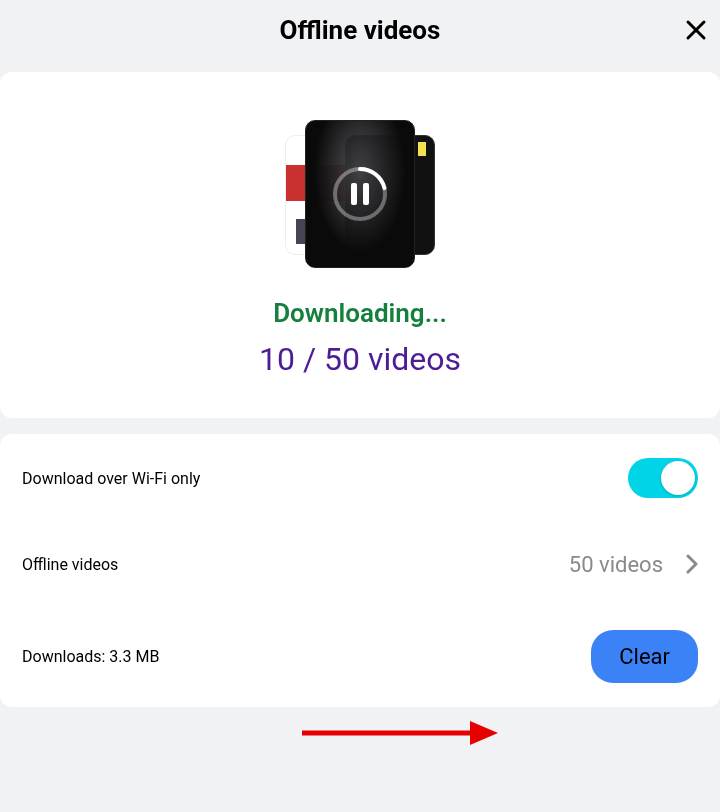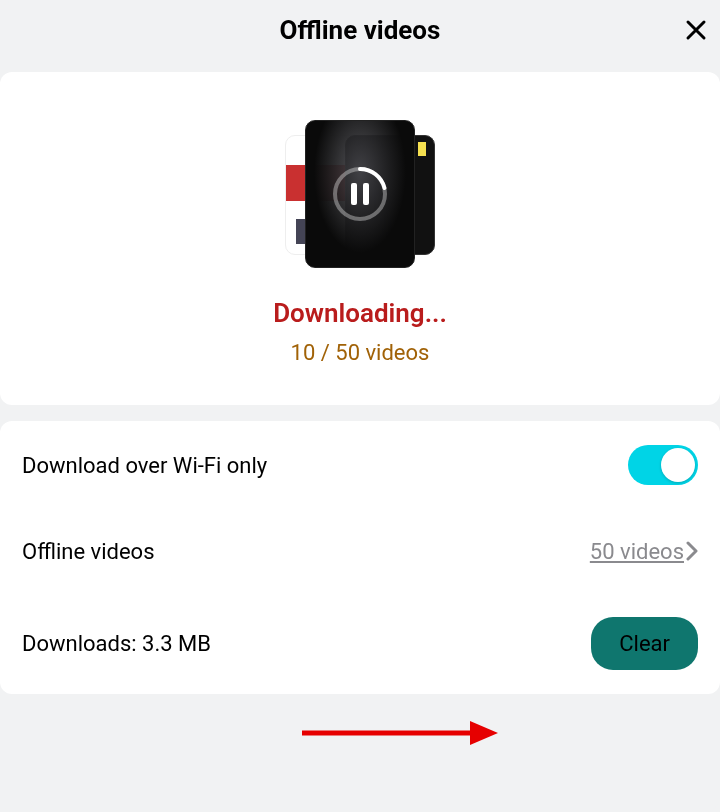--- a/index.html
+++ b/index.html
@@ -128,69 +128,68 @@
     }
     .pause-bar {
       width: 6px;
       height: 22px;
       background: #fff;
       border-radius: 2px;
     }
     .download-status {
       font-size: 26px;
       font-weight: 600;
-      color: #b91c1c;
+      color: #15803d;
       margin-bottom: 12px;
     }
     .download-count {
-      font-size: 22px;
-      color: #a16207;
+      font-size: 32px;
+      color: #4c1d95;
     }
     .settings-card {
       padding: 0;
     }
     .setting-row {
       display: flex;
       justify-content: space-between;
       align-items: center;
       padding: 24px 22px;
       min-height: 84px;
     }
     .setting-label {
-      font-size: 22px;
+      font-size: 16px;
       color: #000;
     }
     .setting-value {
       font-size: 22px;
       color: #8a8a8e;
       display: flex;
       align-items: center;
-      gap: 2px;
-      text-decoration: underline;
+      gap: 23px;
     }
     .toggle {
       width: 70px;
       height: 40px;
       background: #00d4e6;
       border-radius: 20px;
       position: relative;
       cursor: pointer;
     }
     .toggle-knob {
       width: 34px;
       height: 34px;
       background: #fff;
       border-radius: 50%;
       position: absolute;
       right: 3px;
       top: 3px;
       box-shadow: 0 1px 3px rgba(0,0,0,0.2);
     }
     .clear-btn {
-      background: #0f766e;
+      background: #3b82f6;
       border: none;
       padding: 14px 28px;
       border-radius: 22px;
       font-size: 22px;
       color: #000;
       cursor: pointer;
     }
     .arrow-annotation {
       position: absolute;
       left: 298px;

